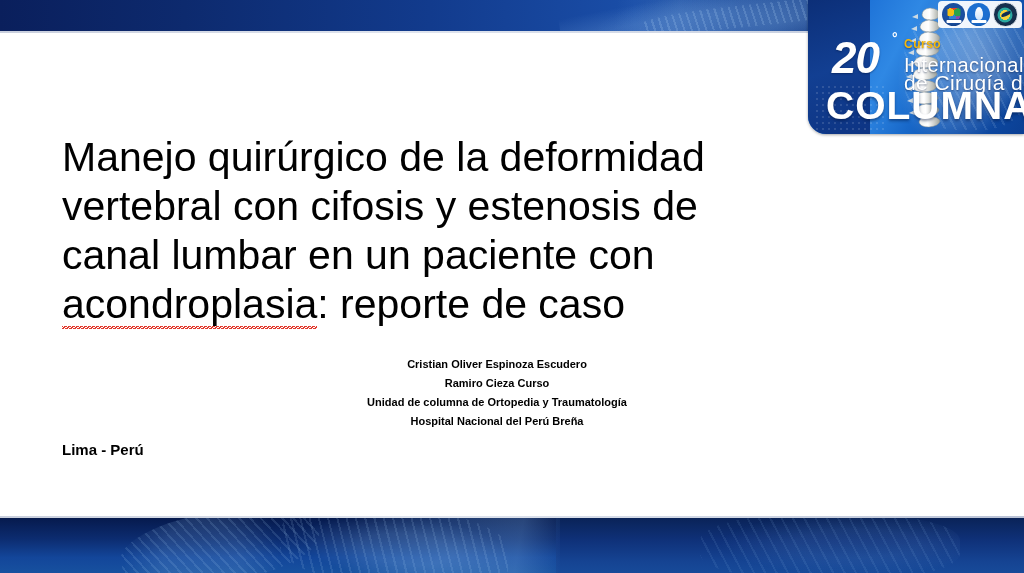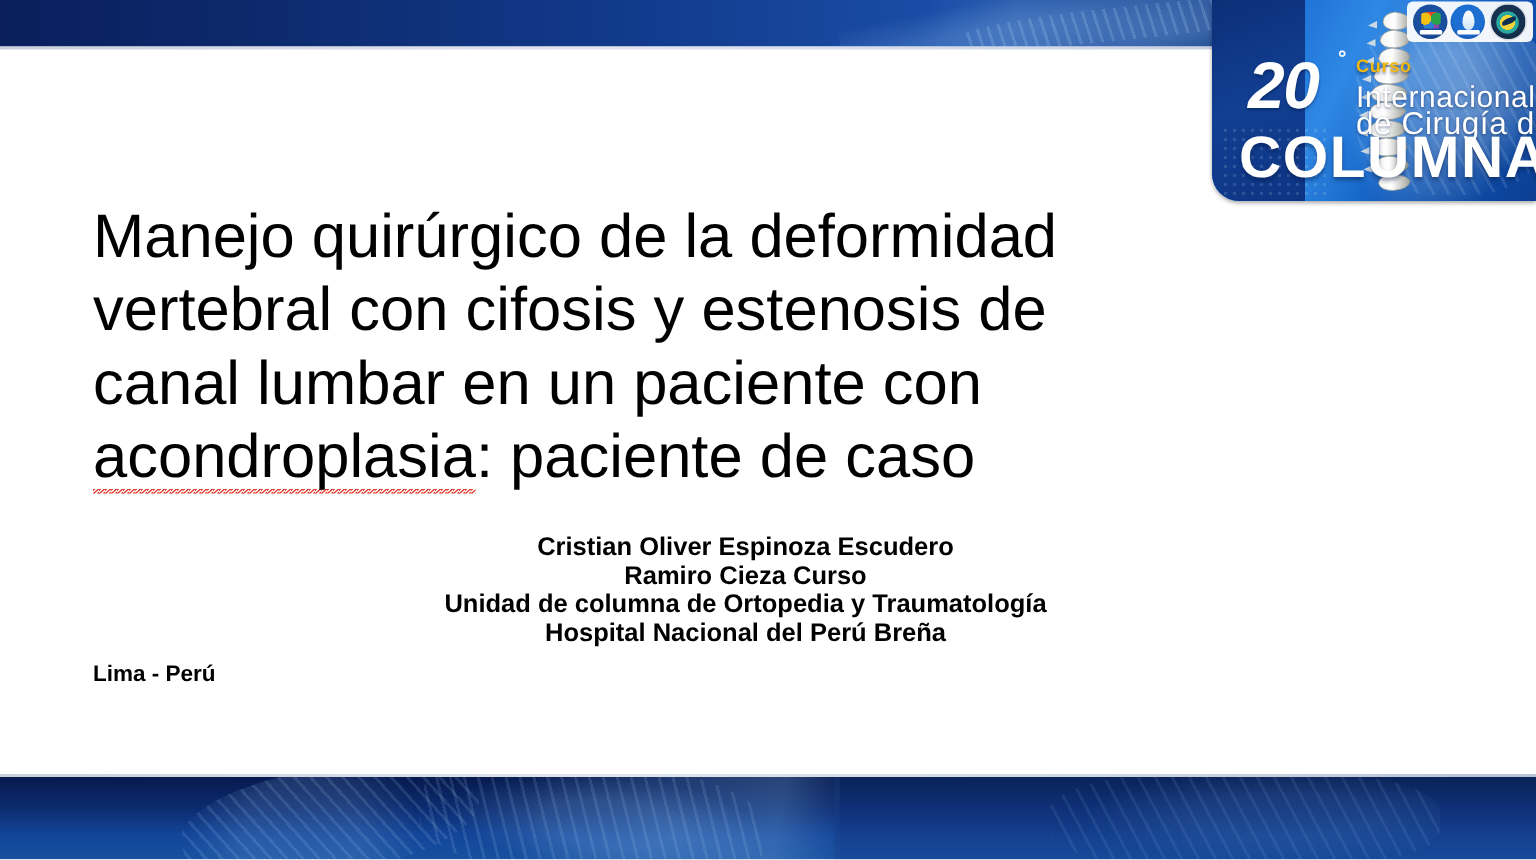--- a/index.html
+++ b/index.html
@@ -144,21 +144,21 @@
   }
   .title .misspelled{
     background-image:repeating-linear-gradient(135deg,#e23a2e 0 1px, rgba(255,255,255,0) 1px 2px);
     background-repeat:repeat-x;background-size:4px 3px;background-position:0 100%;
     padding-bottom:2px;
   }
 
   
   .authors{
     position:absolute;left:62px;top:355px;width:870px;text-align:center;
-    color:#000000;font-weight:bold;font-size:17px;line-height:19px;
+    color:#000000;font-weight:bold;font-size:11px;line-height:19px;
   }
   .place{
     position:absolute;left:62px;top:441px;width:870px;
     color:#000000;font-weight:bold;font-size:15px;
   }
 
   
   .bottom-edge{
     position:absolute;left:0;top:516px;width:1024px;height:2px;
     background:linear-gradient(90deg,#c9cfdd,#dfe4ee 40%,#cfd6e4 70%,#b9c2d6);
@@ -259,21 +259,21 @@
       <div class="org-logo org-sccot"></div>
       <div class="org-logo org-socol"></div>
       <div class="org-logo org-third"></div>
     </div>
   </div>
 
   <div class="title">
     <div>Manejo quirúrgico de la deformidad</div>
     <div>vertebral con cifosis y estenosis de</div>
     <div>canal lumbar en un paciente con</div>
-    <div><span class="misspelled">acondroplasia</span><span>: paciente de caso</span></div>
+    <div><span class="misspelled">acondroplasia</span><span>: reporte de caso</span></div>
   </div>
 
   <div class="authors">
     <div>Cristian Oliver Espinoza Escudero</div>
     <div>Ramiro Cieza Curso</div>
     <div>Unidad de columna de Ortopedia y Traumatología</div>
     <div>Hospital Nacional del Perú Breña</div>
   </div>
   <div class="place">Lima - Perú</div>
 

